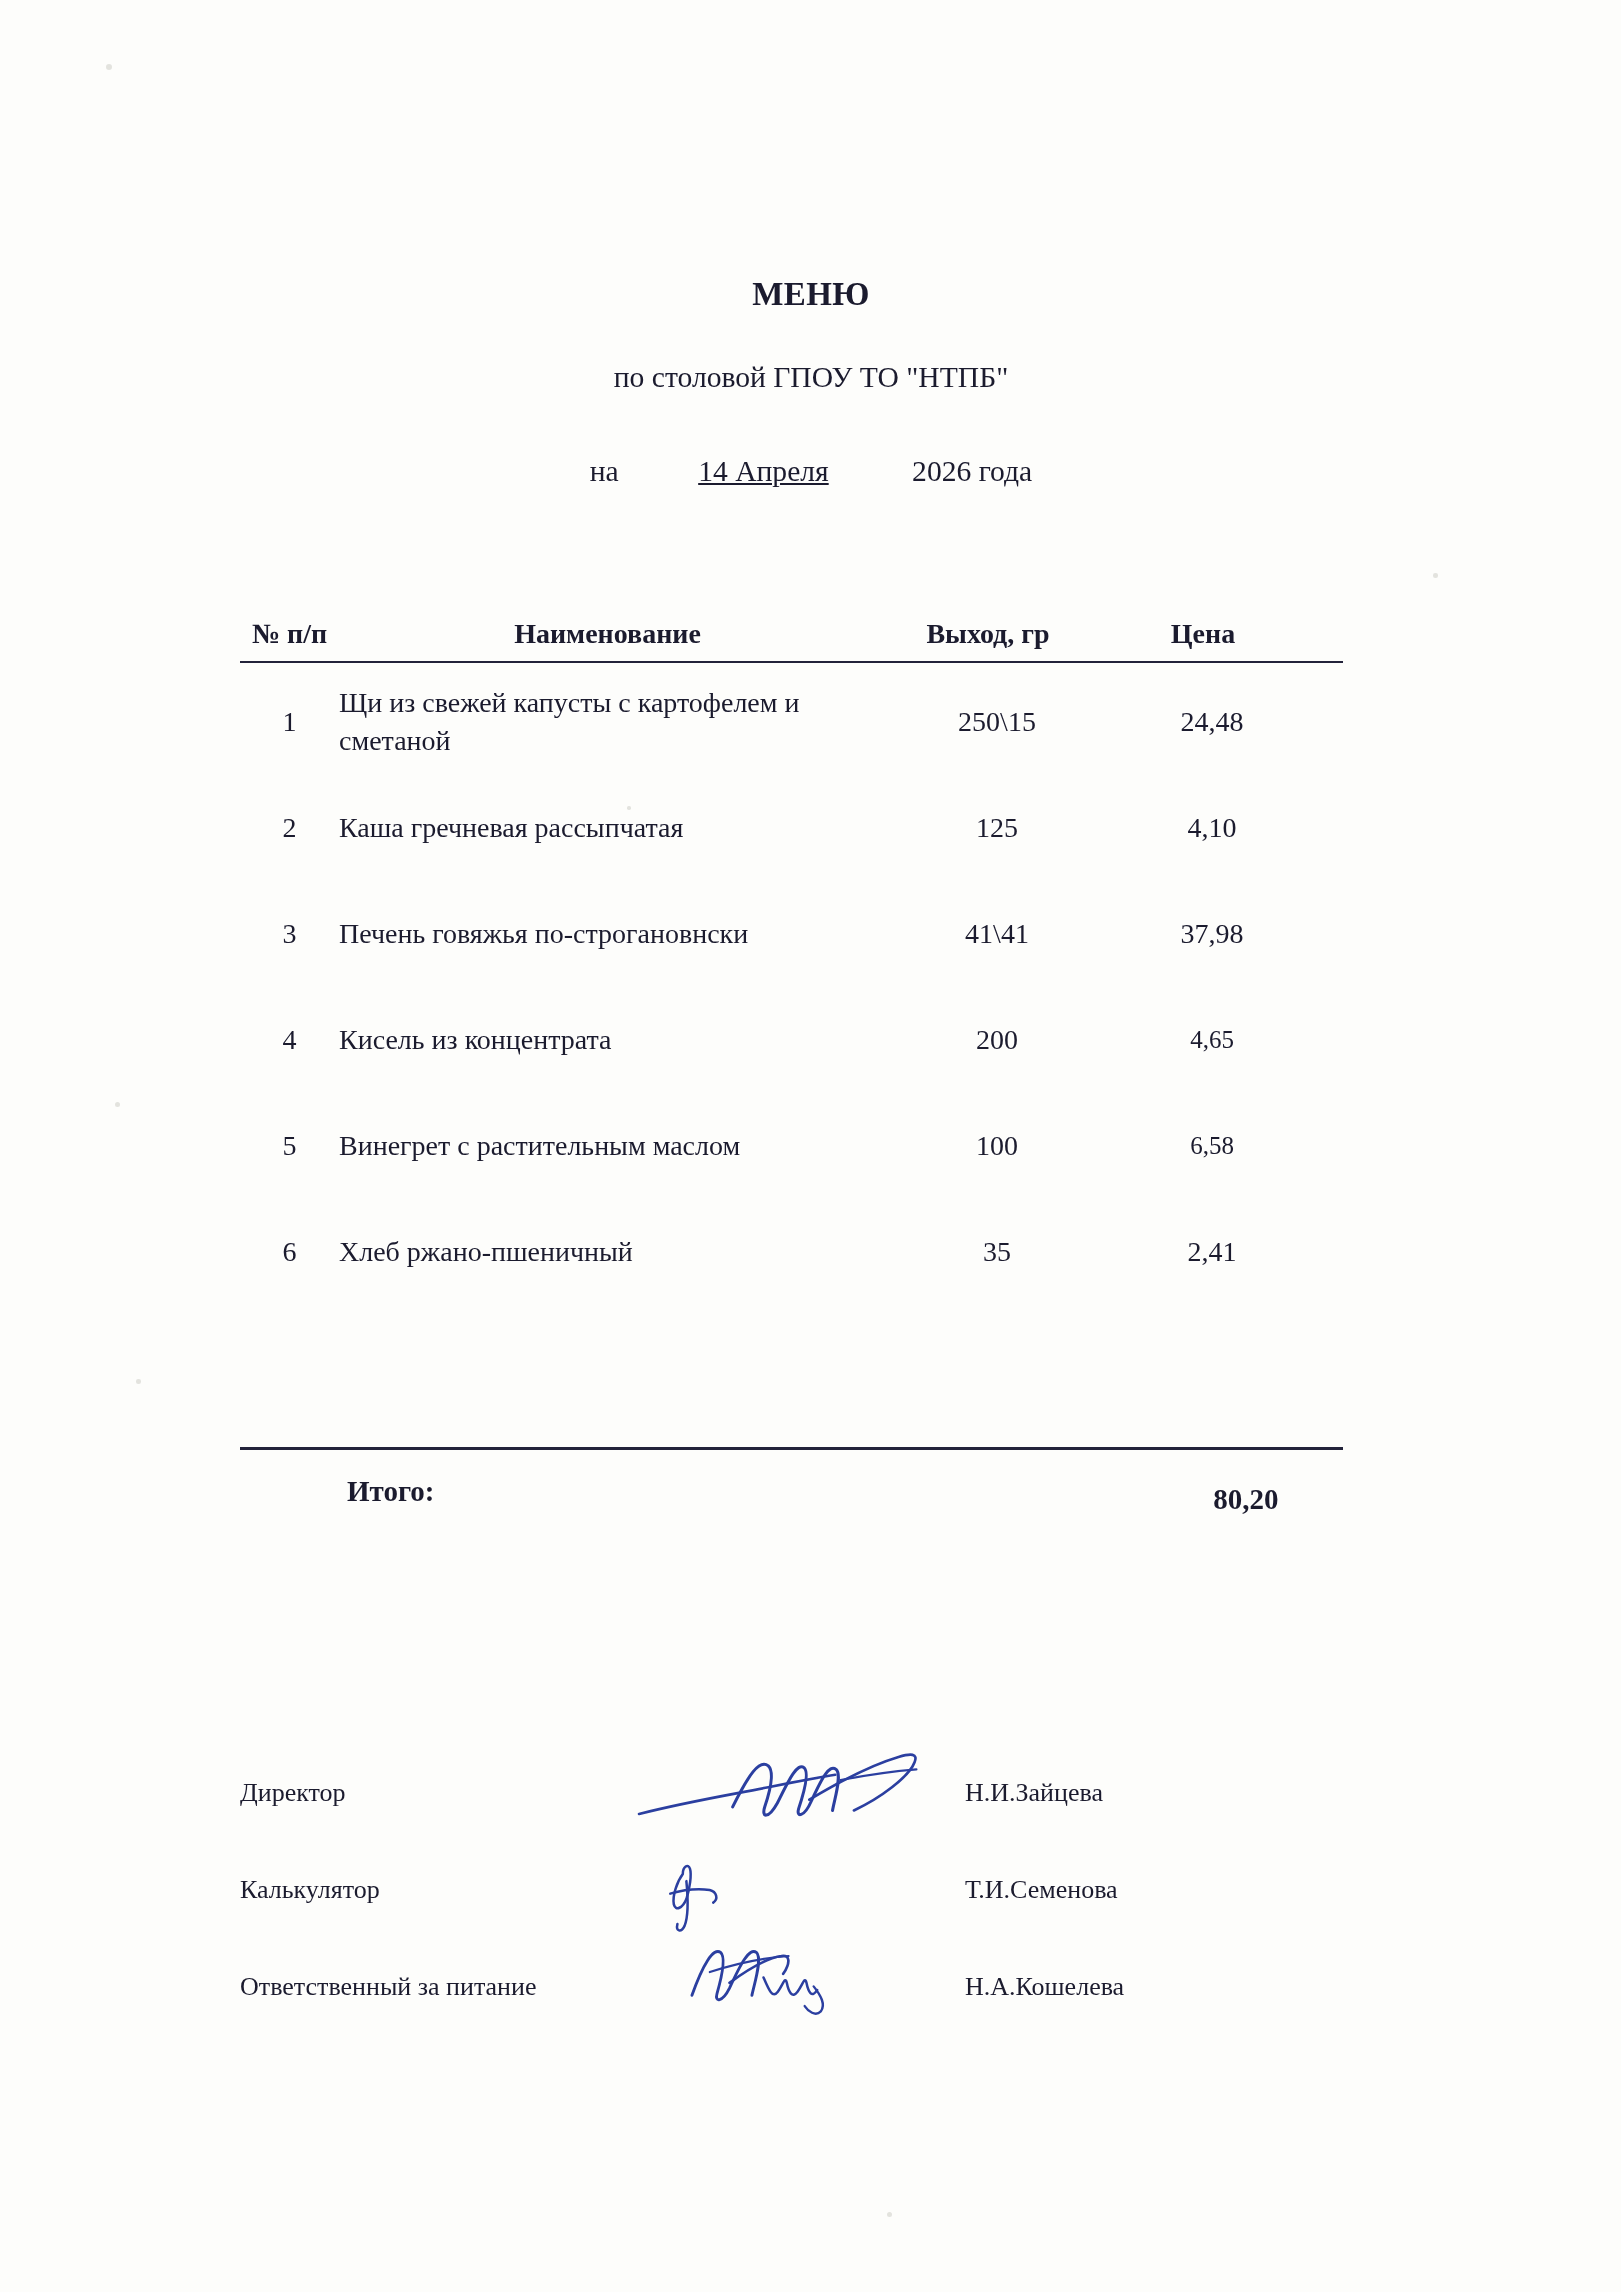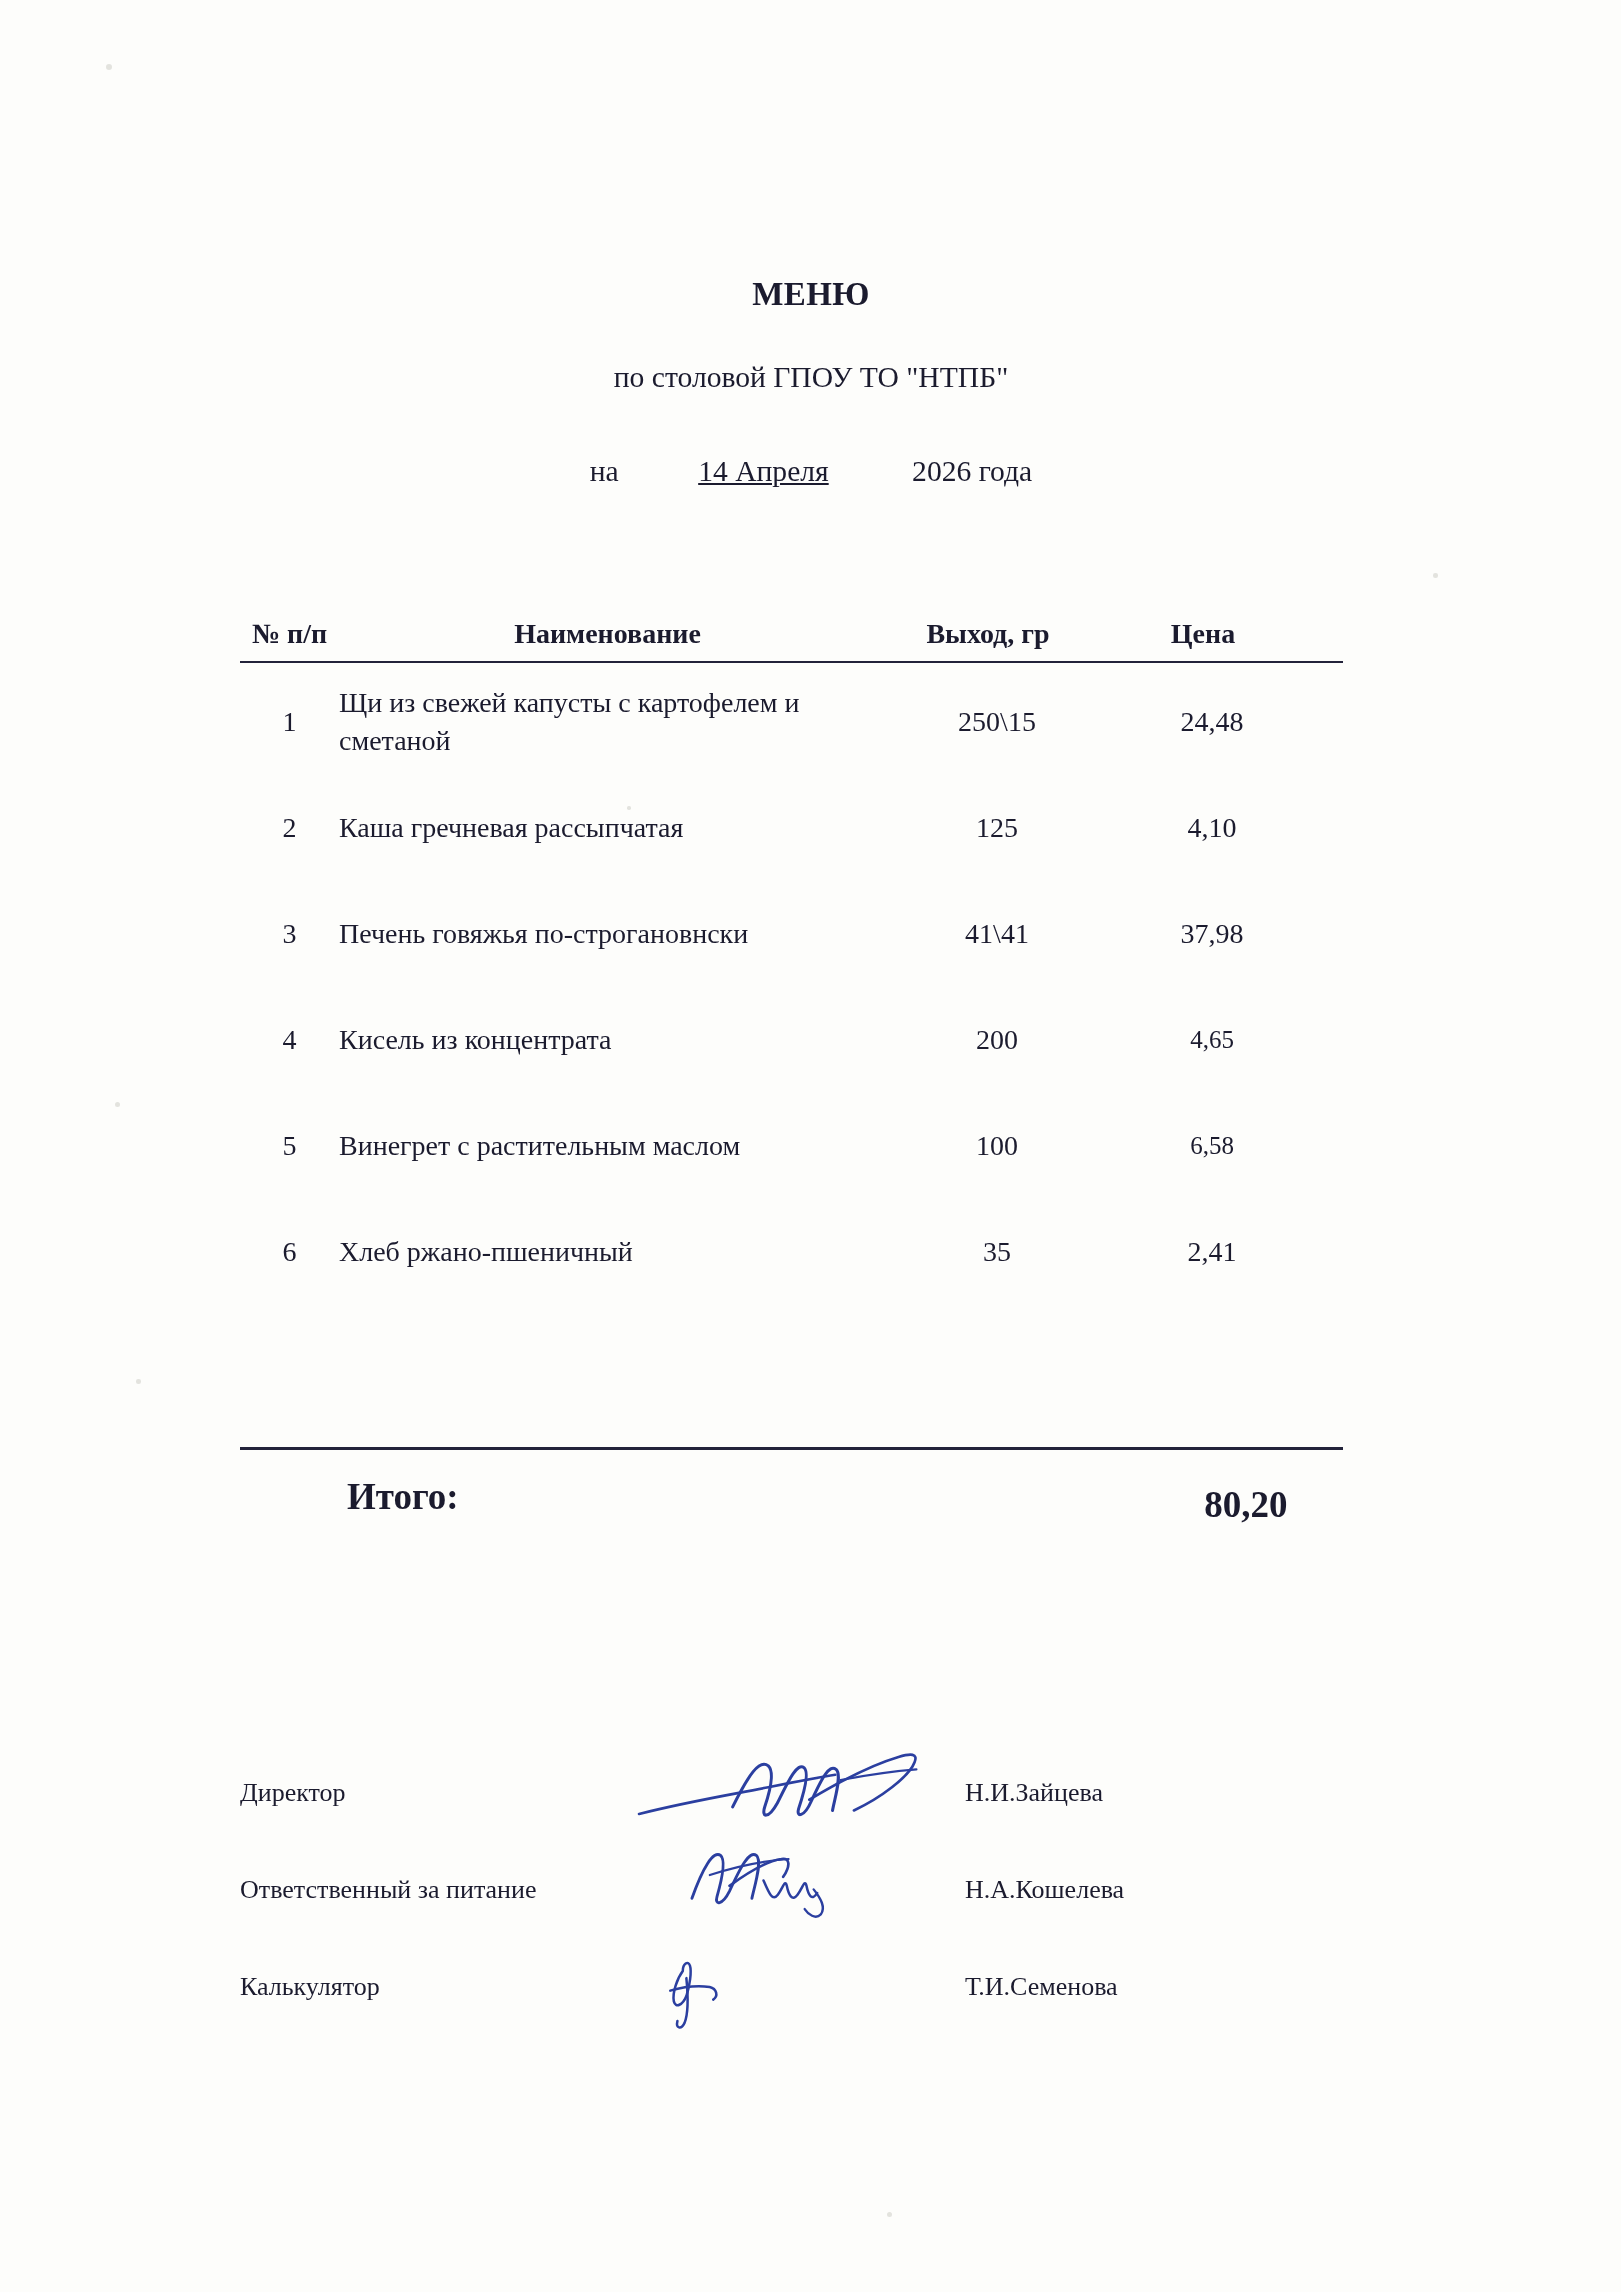--- a/index.html
+++ b/index.html
@@ -114,21 +114,21 @@
     height: 2.7px;
     background: #23233a;
   }
   .total {
     position: absolute;
     left: 240px;
     top: 1451px;
     width: 1103px;
     display: flex;
     align-items: center;
-    font-size: 37px;
+    font-size: 29px;
     font-weight: bold;
   }
   .total-label { width: 627px; padding-left: 107px; }
   .total-spacer { width: 224px; }
   .total-value { width: 206px; text-align: center; padding-top: 16px; }
 
   
   .sign-block {
     position: absolute;
     left: 240px;
@@ -241,43 +241,43 @@
       <div class="sign-role">Директор</div>
       <div class="sign-sig">
         <svg class="sig" width="340" height="107" viewBox="0 0 380 120" aria-hidden="true">
           <path class="ink" stroke-width="3" d="M5 74 C60 60, 110 52, 150 44 C180 38, 200 34, 225 30"></path>
           <path class="ink" stroke-width="3.4" d="M110 66 C128 30, 140 12, 150 20 C158 28, 150 54, 146 66 C142 78, 150 80, 160 62 C172 38, 182 16, 190 22 C197 28, 188 56, 184 68 C181 78, 190 78, 198 60 C210 34, 218 18, 226 24 C233 30, 224 58, 222 70"></path>
           <path class="ink" stroke-width="3" d="M196 58 C226 40, 262 20, 296 10 C310 6, 318 6, 314 16 C308 32, 276 56, 246 70"></path>
           <path class="ink" stroke-width="2.6" d="M231 36 C262 30, 292 26, 316 24"></path>
         </svg>
       </div>
       <div class="sign-name">Н.И.Зайцева</div>
+    </div>
+
+    <div class="sign-row">
+      <div class="sign-role">Калькулятор</div>
+      <div class="sign-sig">
+        <svg class="sig" width="340" height="99" viewBox="0 0 380 110" style="left:13.4px; top:9px;" aria-hidden="true">
+          <path class="ink" stroke-width="2.8" d="M40 22 C34 30, 28 46, 30 56 C32 64, 40 60, 44 50 C48 38, 50 22, 48 16 C46 10, 40 14, 40 22 Z"></path>
+          <path class="ink" stroke-width="2.8" d="M44 30 C46 50, 46 70, 42 80 C38 88, 32 86, 34 78"></path>
+          <path class="ink" stroke-width="2.8" d="M26 44 C40 40, 56 38, 70 40 C78 42, 80 50, 74 54"></path>
+        </svg>
+      </div>
+      <div class="sign-name">Т.И.Семенова</div>
     </div>
 
     <div class="sign-row">
       <div class="sign-role">Ответственный за питание</div>
       <div class="sign-sig">
         <svg class="sig" width="340" height="99" viewBox="0 0 380 110" style="left:49px; top:-5.4px;" aria-hidden="true">
           <path class="ink" stroke-width="3.2" d="M10 66 C22 32, 34 12, 42 18 C49 24, 42 50, 38 64 C35 74, 44 74, 52 58 C64 32, 74 12, 82 18 C89 24, 80 52, 77 66"></path>
           <path class="ink" stroke-width="3" d="M52 52 C74 36, 96 24, 110 22 C120 20, 120 30, 112 42"></path>
           <path class="ink" stroke-width="2.8" d="M90 46 C96 60, 100 70, 106 62 C112 54, 114 44, 116 52 C118 62, 122 70, 128 62 C134 54, 136 44, 138 52 C140 62, 144 70, 150 60"></path>
           <path class="ink" stroke-width="2.6" d="M146 56 C154 66, 160 76, 154 84 C148 90, 140 84, 136 78"></path>
           <path class="ink" stroke-width="2.4" d="M30 40 C60 30, 92 24, 118 22"></path>
         </svg>
       </div>
       <div class="sign-name">Н.А.Кошелева</div>
     </div>
 
-    <div class="sign-row">
-      <div class="sign-role">Калькулятор</div>
-      <div class="sign-sig">
-        <svg class="sig" width="340" height="99" viewBox="0 0 380 110" style="left:13.4px; top:9px;" aria-hidden="true">
-          <path class="ink" stroke-width="2.8" d="M40 22 C34 30, 28 46, 30 56 C32 64, 40 60, 44 50 C48 38, 50 22, 48 16 C46 10, 40 14, 40 22 Z"></path>
-          <path class="ink" stroke-width="2.8" d="M44 30 C46 50, 46 70, 42 80 C38 88, 32 86, 34 78"></path>
-          <path class="ink" stroke-width="2.8" d="M26 44 C40 40, 56 38, 70 40 C78 42, 80 50, 74 54"></path>
-        </svg>
-      </div>
-      <div class="sign-name">Т.И.Семенова</div>
-    </div>
-
   </div>
 </div>
 
 
 </body></html>

